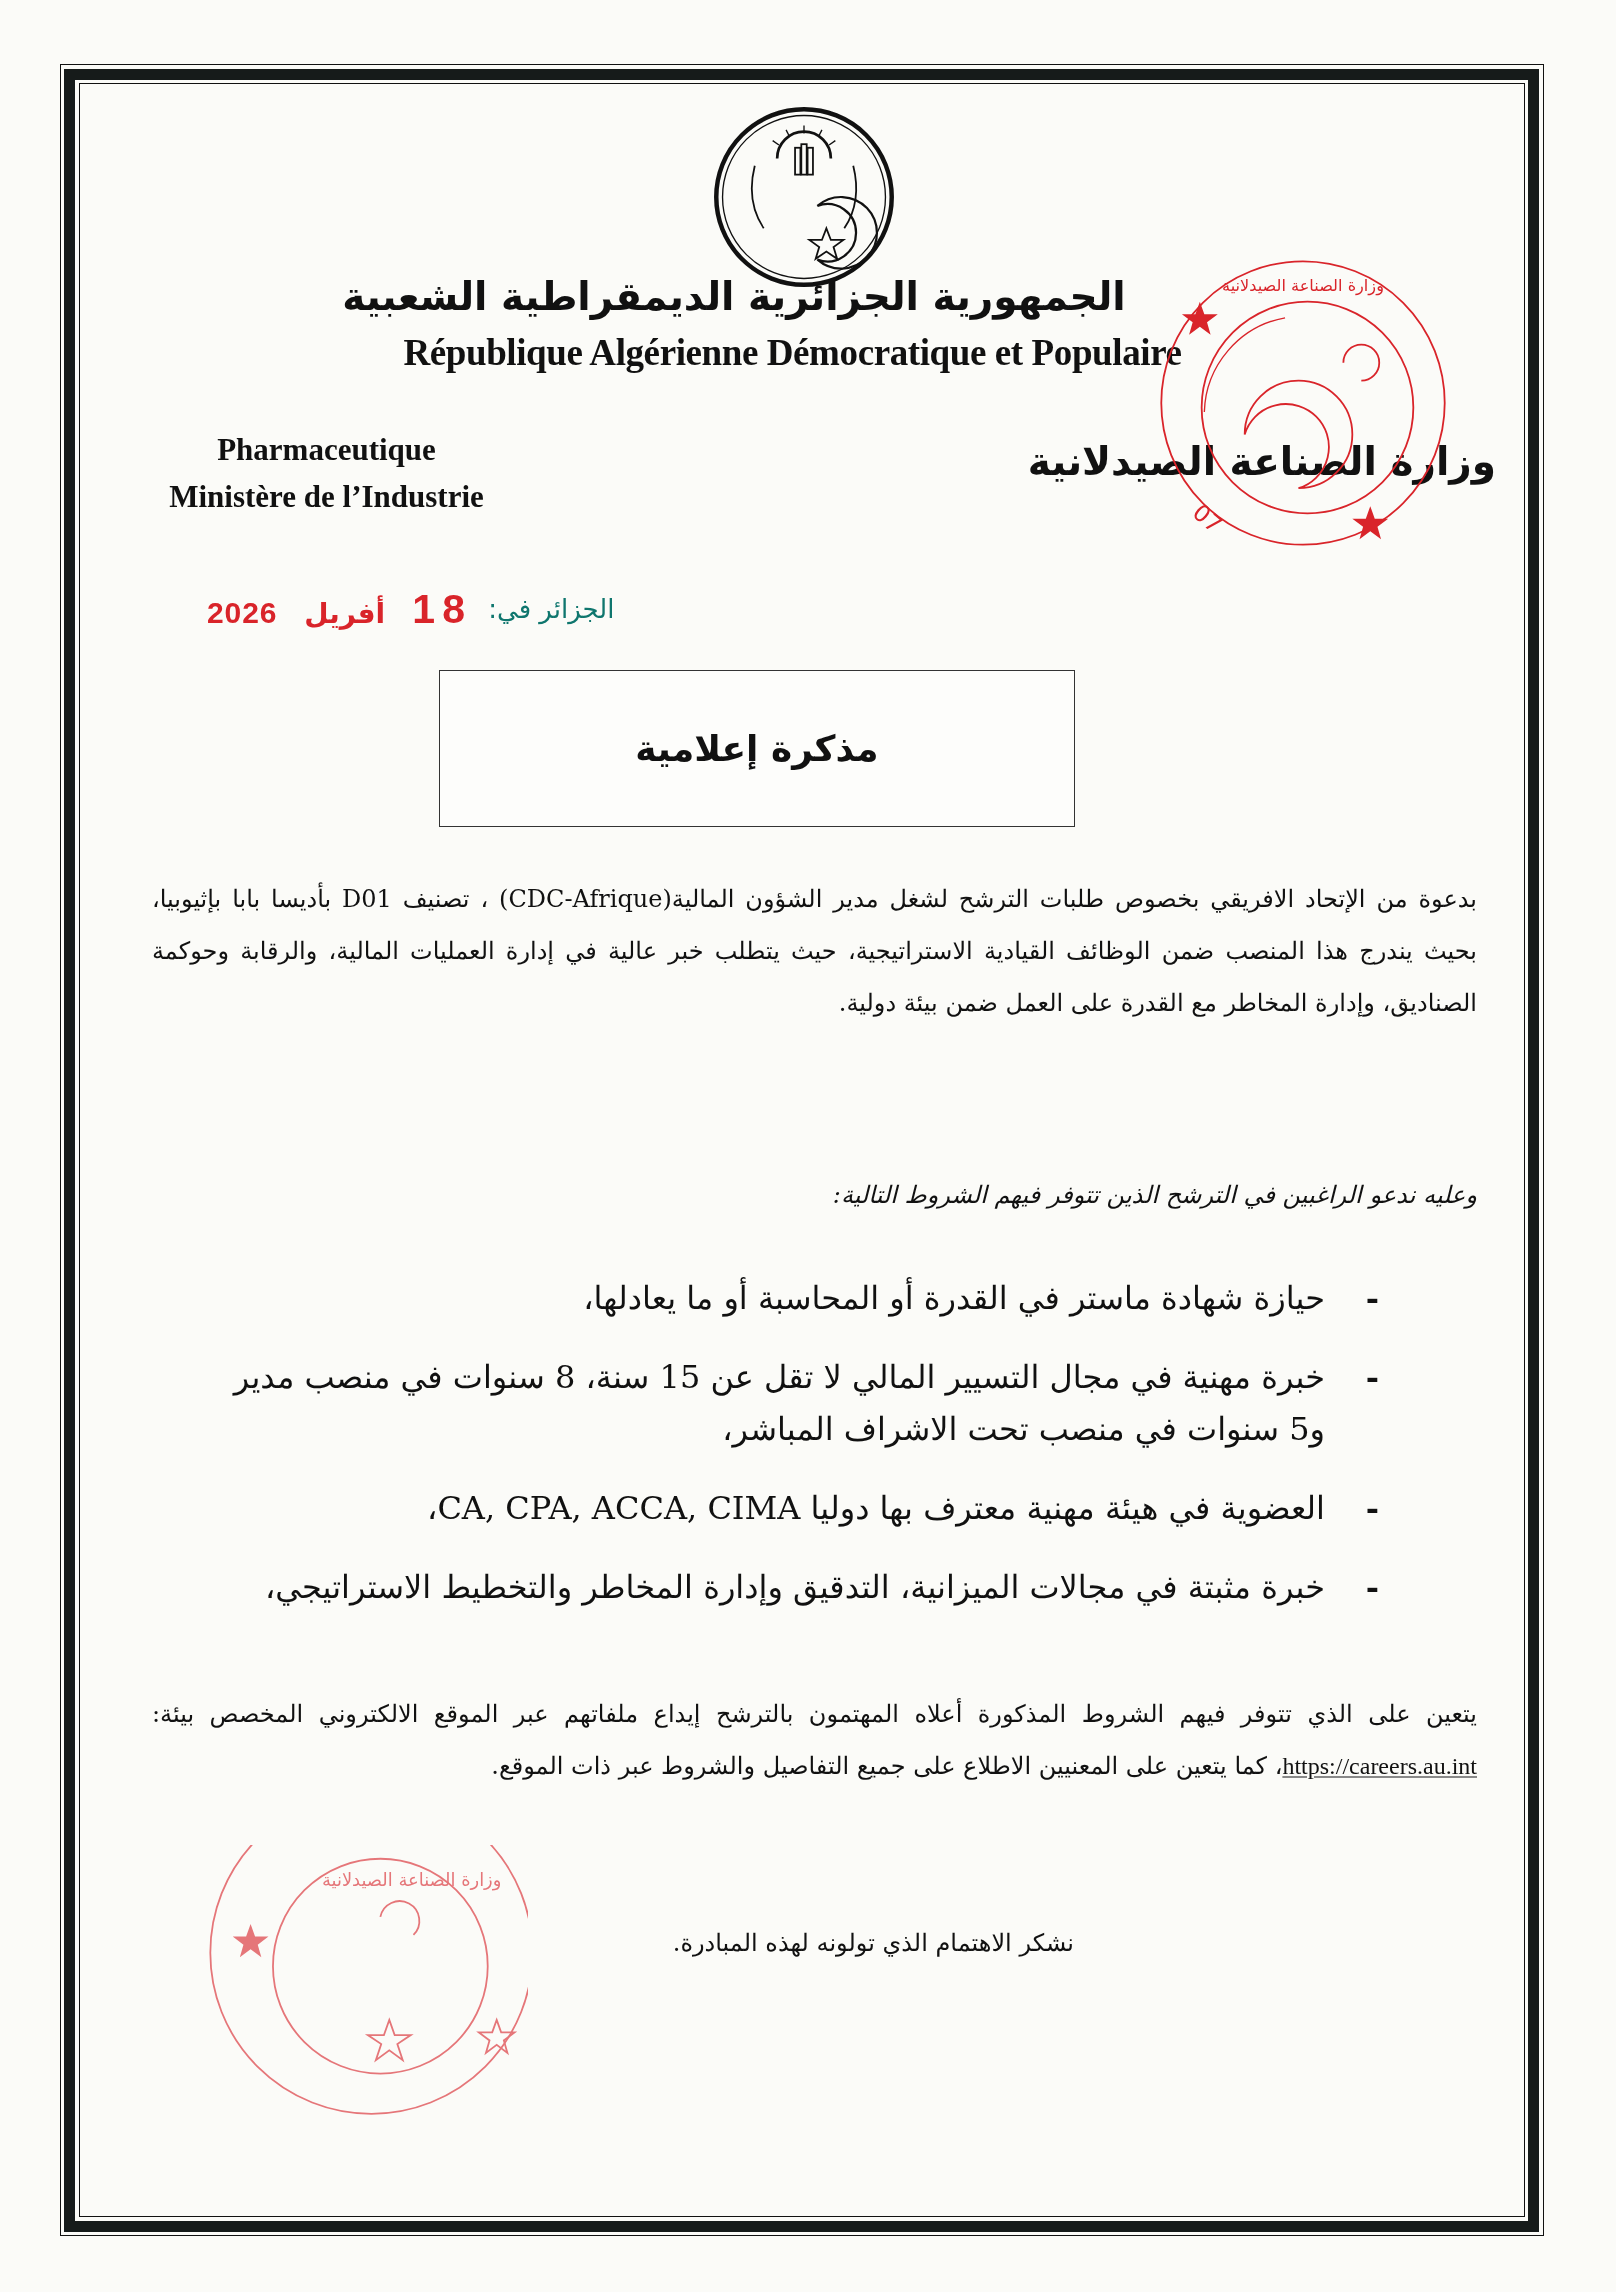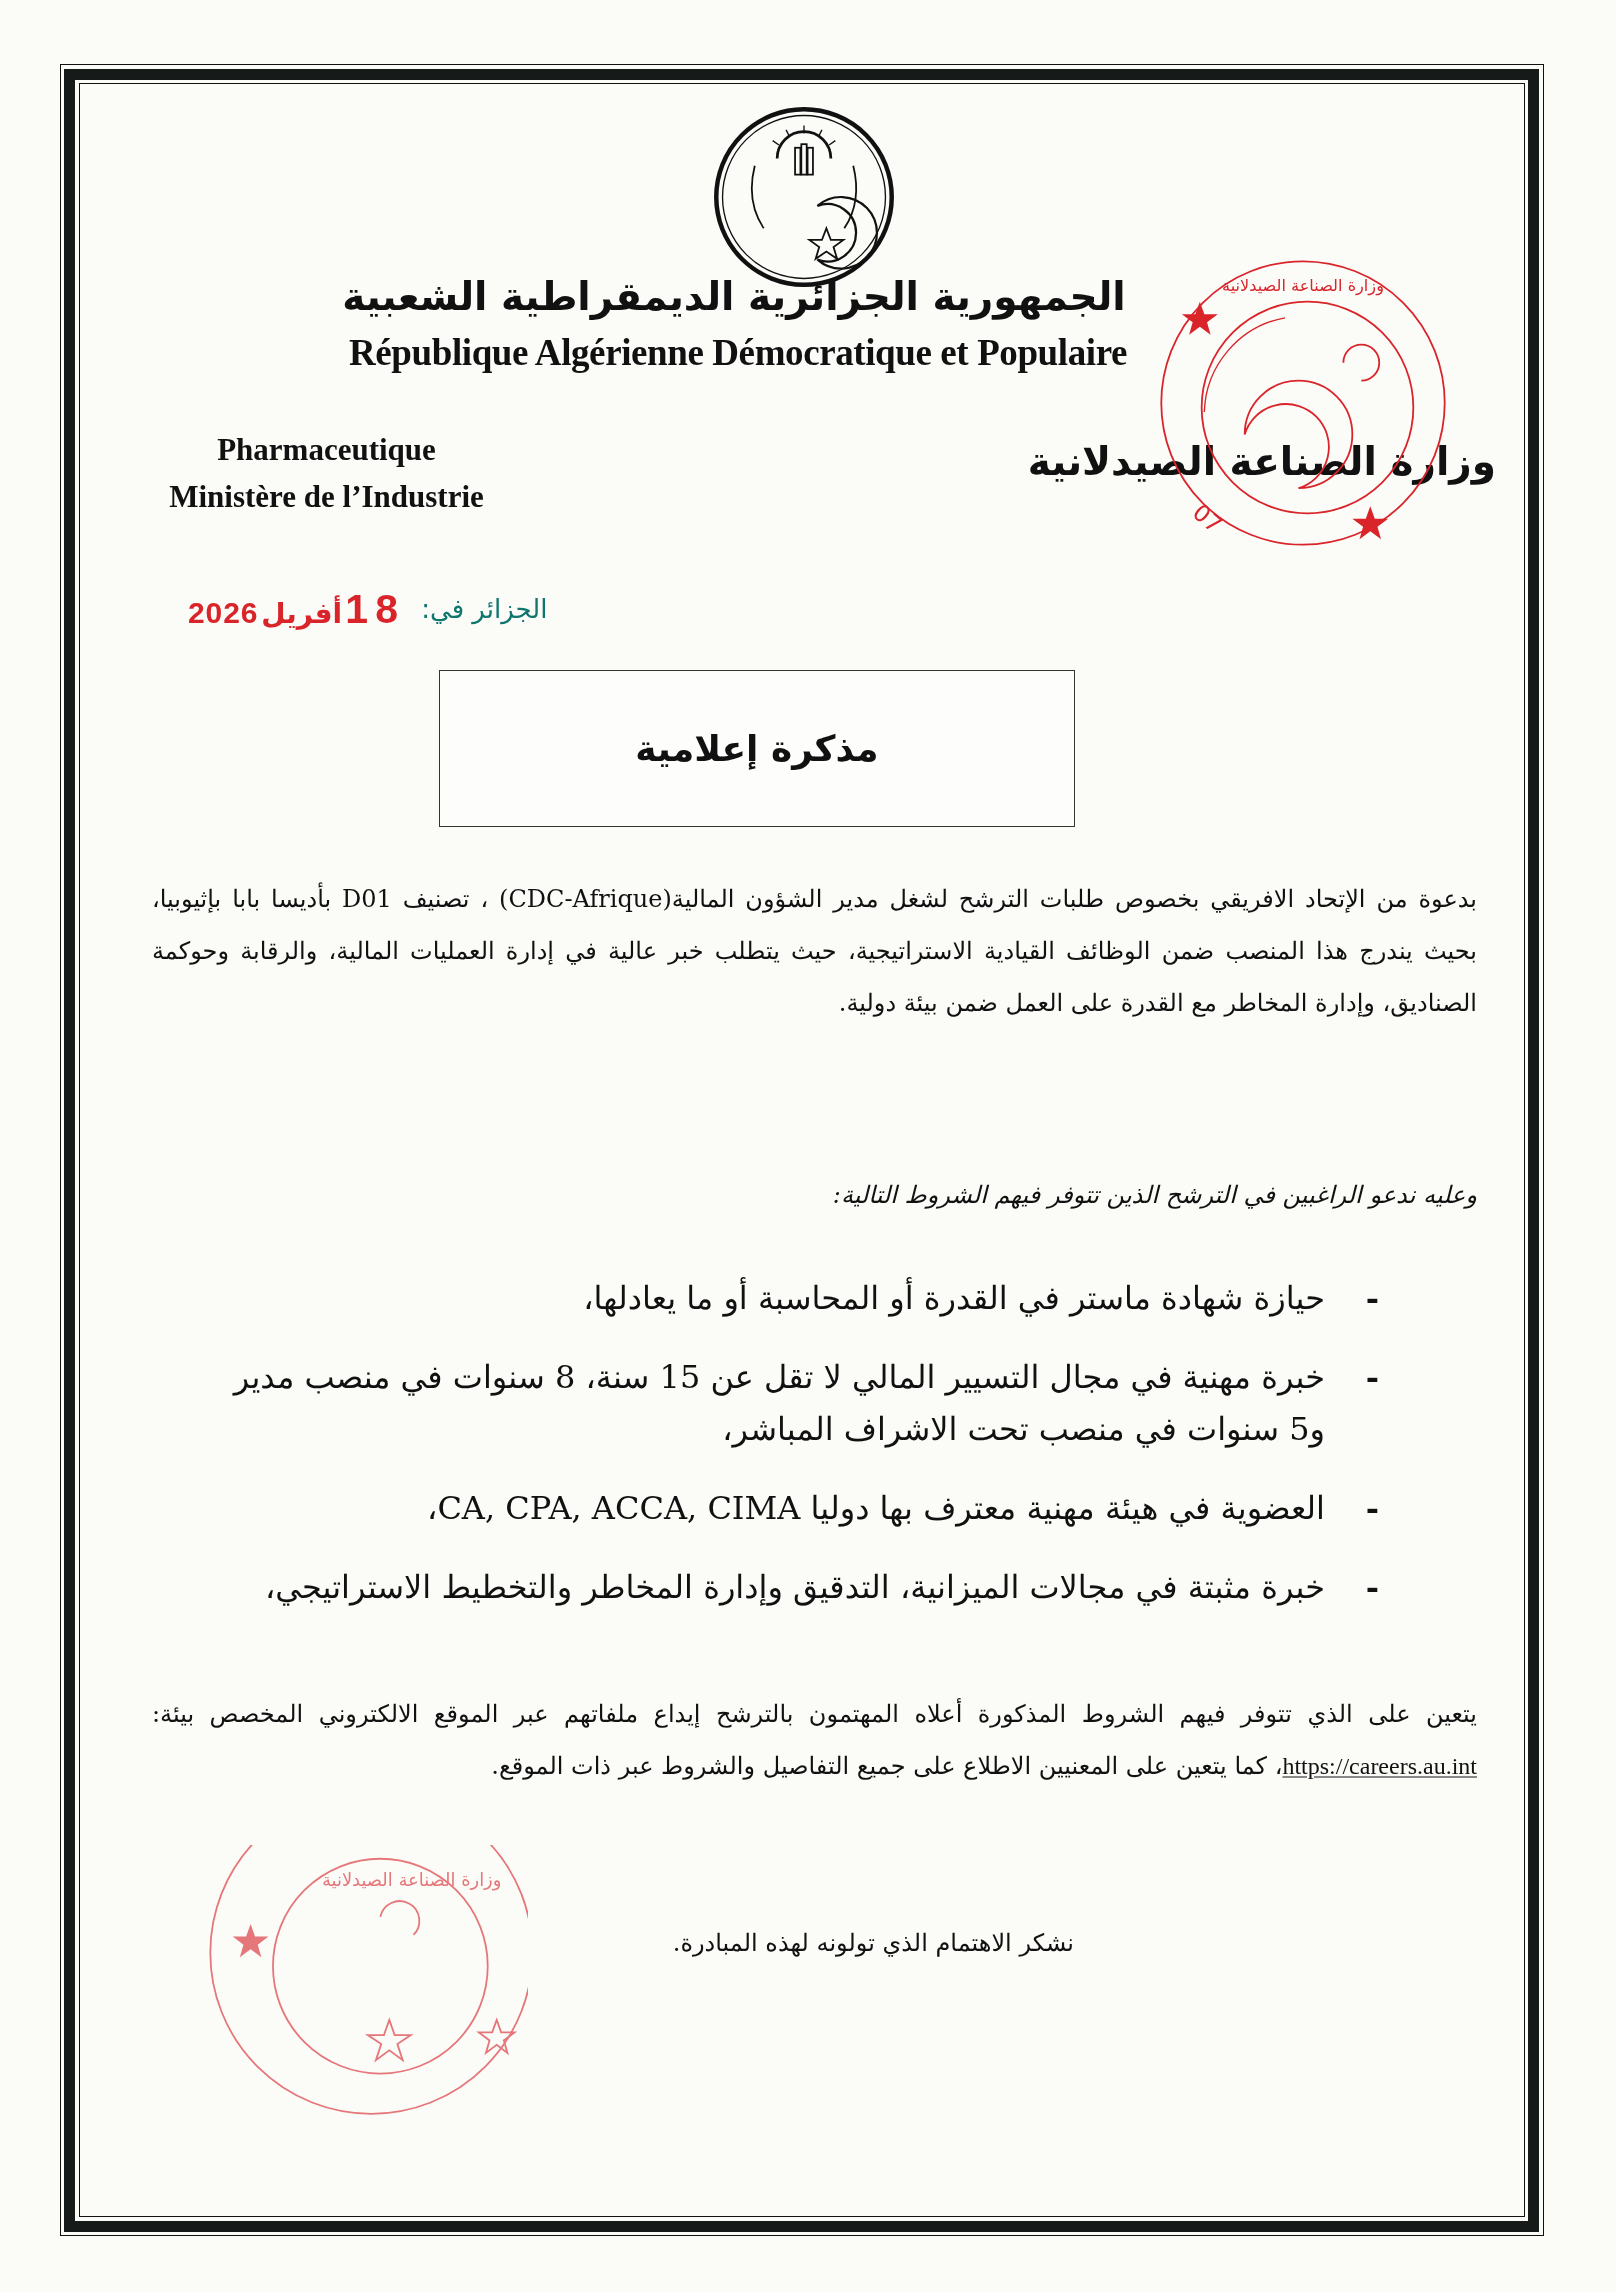--- a/index.html
+++ b/index.html
@@ -21,39 +21,39 @@
   .frame-inner {
     position: absolute; left: 79px; top: 83px; width: 1446px; height: 2134px;
     border: 1.8px solid #111; box-sizing: border-box;
   }
   .emblem { position: absolute; left: 692px; top: 103px; width: 224px; height: 188px; }
   .header-ar {
     position: absolute; left: 340px; top: 274px; width: 788px; text-align: center;
     direction: rtl; font-family: "DejaVu Sans", sans-serif; font-weight: bold; font-size: 39px;
   }
   .header-fr {
-    position: absolute; left: 349px; top: 331px; width: 887px; text-align: left;
+    position: absolute; left: 349px; top: 331px; width: 887px; text-align: center;
     font-family: "Liberation Serif", serif; font-weight: bold; font-size: 37px; letter-spacing: -0.4px;
   }
   .ministry-fr {
     position: absolute; left: 134px; top: 426px; width: 385px; text-align: center;
     font-family: "Liberation Serif", serif; font-weight: bold; font-size: 31px; line-height: 47px;
   }
   .ministry-ar {
     position: absolute; left: 1012px; top: 439px; width: 484px; text-align: right;
     direction: rtl; font-family: "DejaVu Sans", sans-serif; font-weight: bold; font-size: 39px;
   }
   .date-line {
     position: absolute; left: 188px; top: 582px; width: 430px; height: 54px;
     display: flex; align-items: center; justify-content: flex-end; direction: rtl; gap: 16px;
   }
   .date-label { font-family: "DejaVu Sans", sans-serif; font-size: 26px; color: #0f766e; }
   .date-stamp {
     font-family: "Liberation Sans", sans-serif; font-weight: bold; color: #d9242a;
-    display: flex; direction: ltr; align-items: baseline; gap: 3px;
+    display: flex; direction: ltr; align-items: baseline; gap: 27px; margin-left: 19px;
   }
   .date-stamp .yr { font-size: 30px; letter-spacing: 0.9px; }
   .date-stamp .mo { font-size: 28px; font-family: "DejaVu Sans", sans-serif; }
   .date-stamp .dy { font-size: 41px; letter-spacing: 7.2px; }
   .title-box {
     position: absolute; left: 439px; top: 670px; width: 636px; height: 157px;
     border: 1.8px solid #333; box-sizing: border-box; background: #fdfdfb;
     display: flex; align-items: center; justify-content: center;
   }
   .title-box span {

